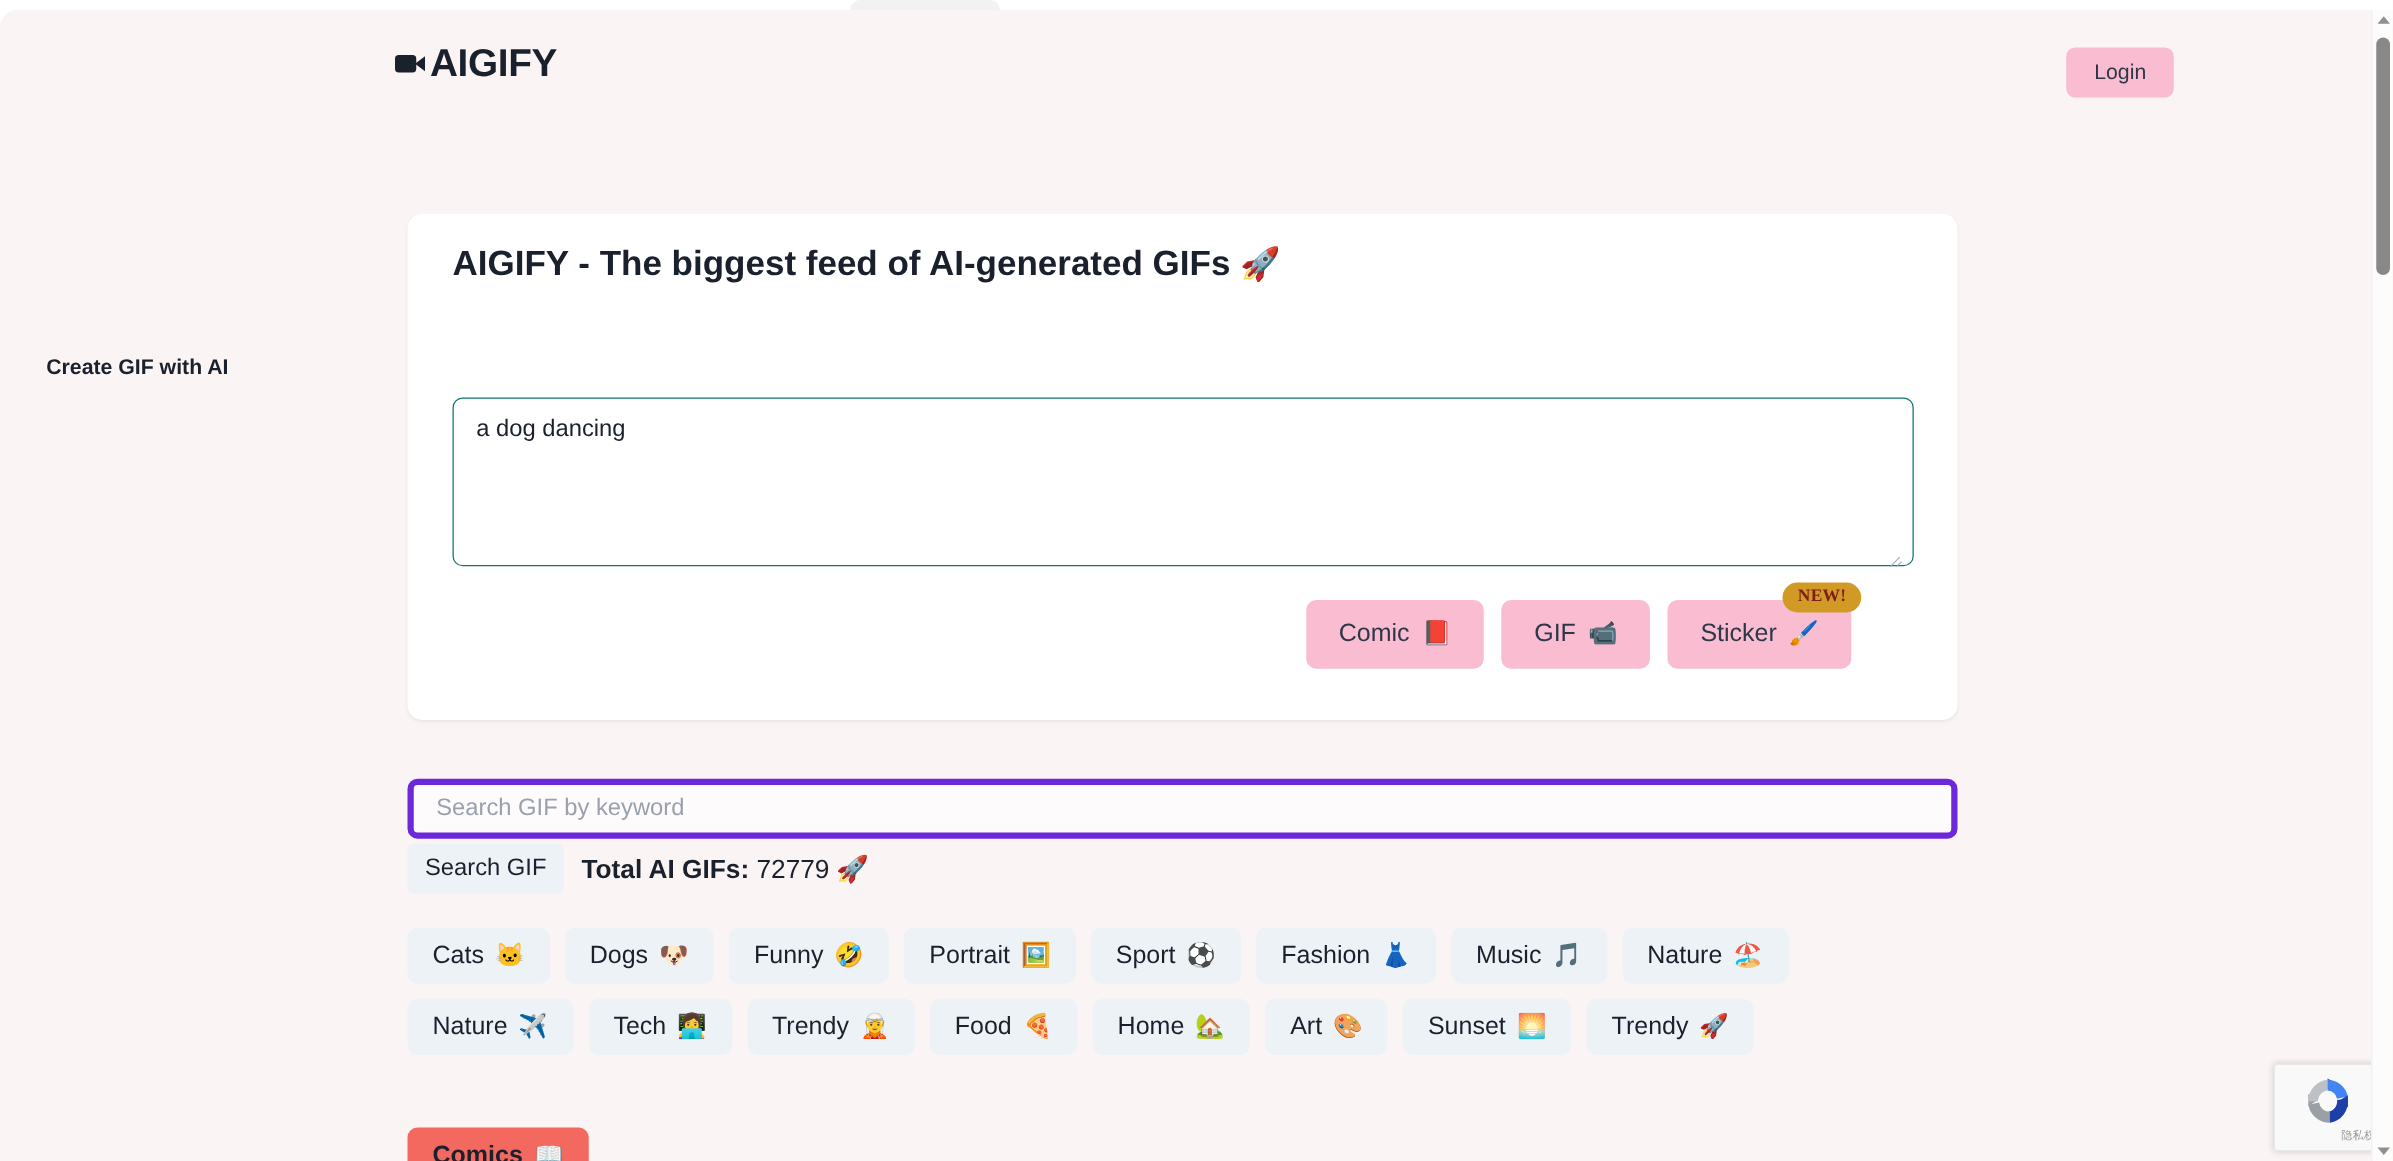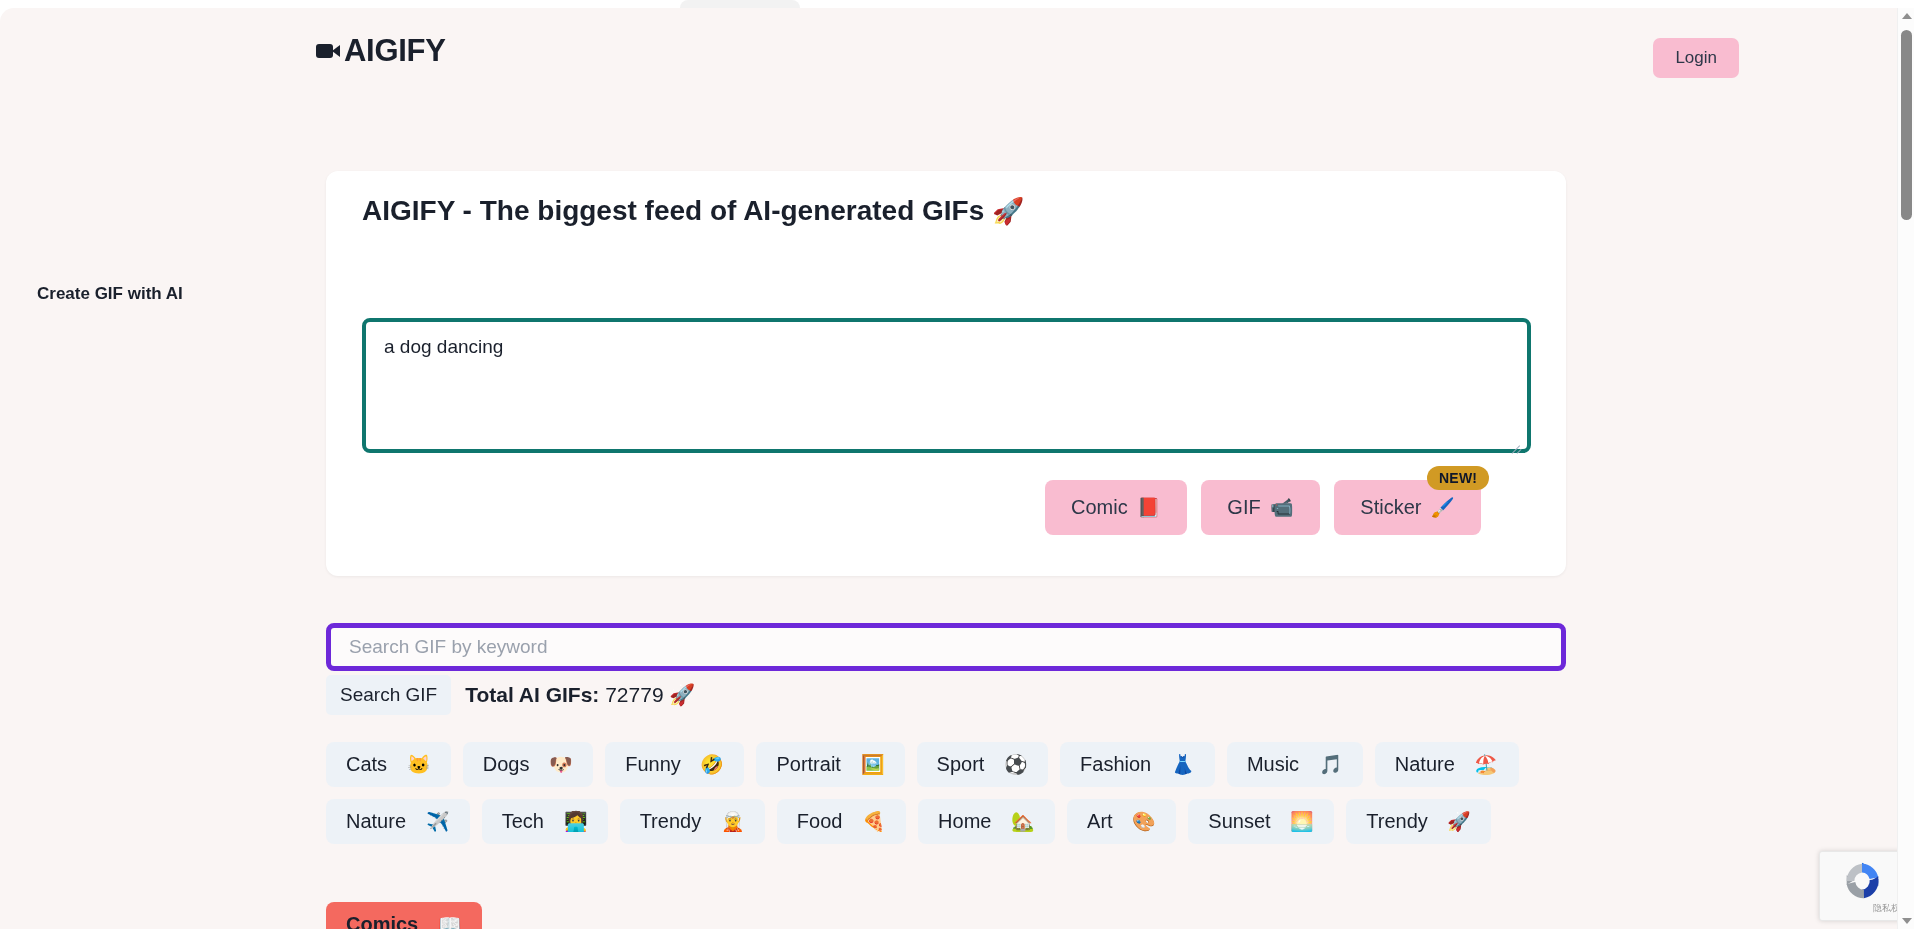--- a/index.html
+++ b/index.html
@@ -111,21 +111,21 @@
     left: 37px; top: 276px;
     font-size: 17px;
     font-weight: bold;
     color: #1a202c;
   }
   .prompt-area {
     position: absolute;
     left: 362px; top: 310px;
     width: 1169px;
     height: 135px;
-    border: 4px solid #0f766e;
+    border: 1px solid #0f766e;
     border-radius: 8px;
     background: #fff;
     padding: 14px 18px;
     font-size: 19px;
     font-family: "Liberation Sans", sans-serif;
     color: #1a202c;
     resize: none;
     outline: none;
   }
   .resize-grip {
@@ -163,27 +163,28 @@
     align-items: center;
     gap: 10px;
     white-space: nowrap;
     position: relative;
   }
   .pill-btn .icon-glyph { font-size: 19px; line-height: 1; }
   .new-badge {
     position: absolute;
     right: -8px; top: -14px;
     background: #d19a24;
-    color: #0f172a;
+    color: #7f1d1d;
     font-size: 14px;
     font-weight: bold;
     border-radius: 14px;
     padding: 4px 12px;
     line-height: 1.15;
     letter-spacing: 0.2px;
+    font-family: Liberation Serif, serif;
   }
 
   
   .search-input {
     position: absolute;
     left: 326px; top: 615px;
     width: 1240px;
     height: 48px;
     border: 5px solid #6d28d9;
     border-radius: 8px;
@@ -236,21 +237,21 @@
     background: #edf2f7;
     border: none;
     border-radius: 8px;
     color: #1a202c;
     font-size: 20px;
     font-family: "Liberation Sans", sans-serif;
     padding: 11px 20px;
     cursor: pointer;
     display: flex;
     align-items: center;
-    gap: 20px;
+    gap: 9px;
     white-space: nowrap;
   }
   .tag.active {
     background: #f4695f;
     color: #1a202c;
     font-weight: bold;
     margin-top: 46px;
   }
   .tag .tag-emoji { font-size: 19px; line-height: 1; }
 

